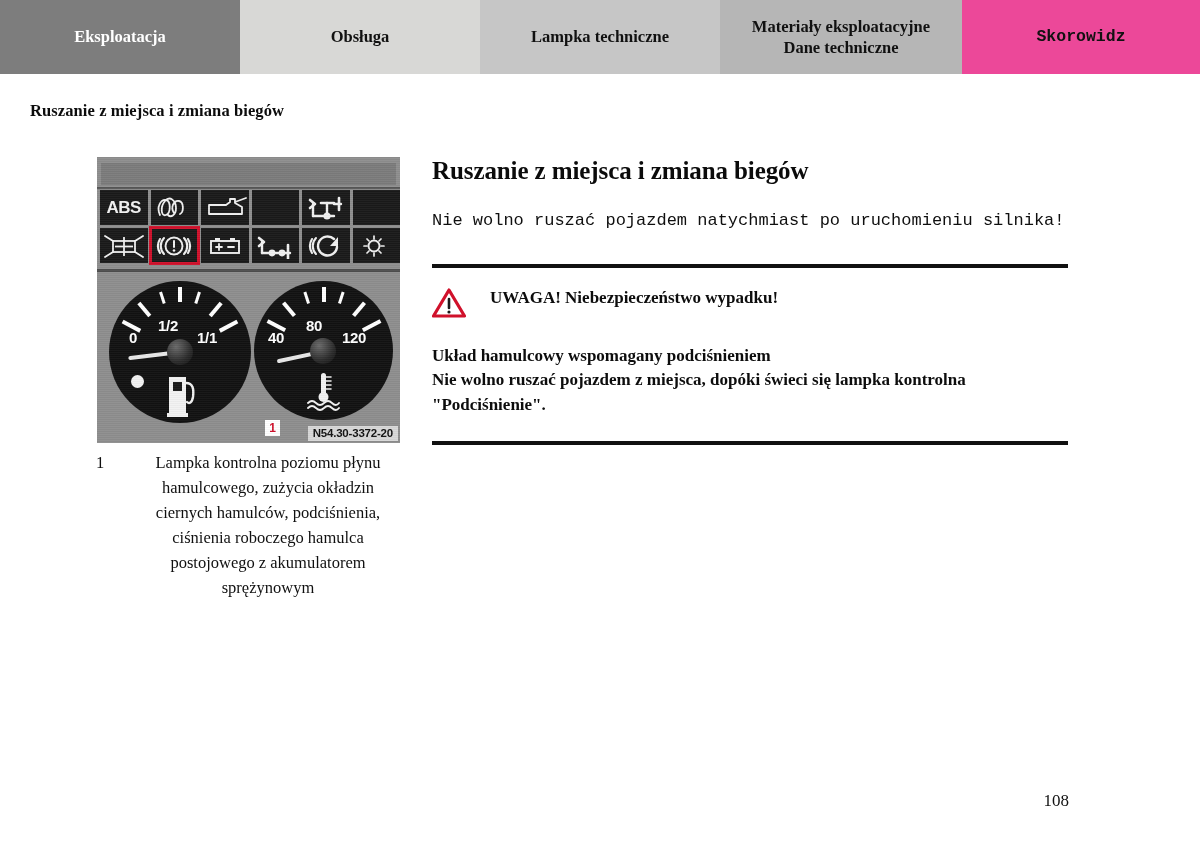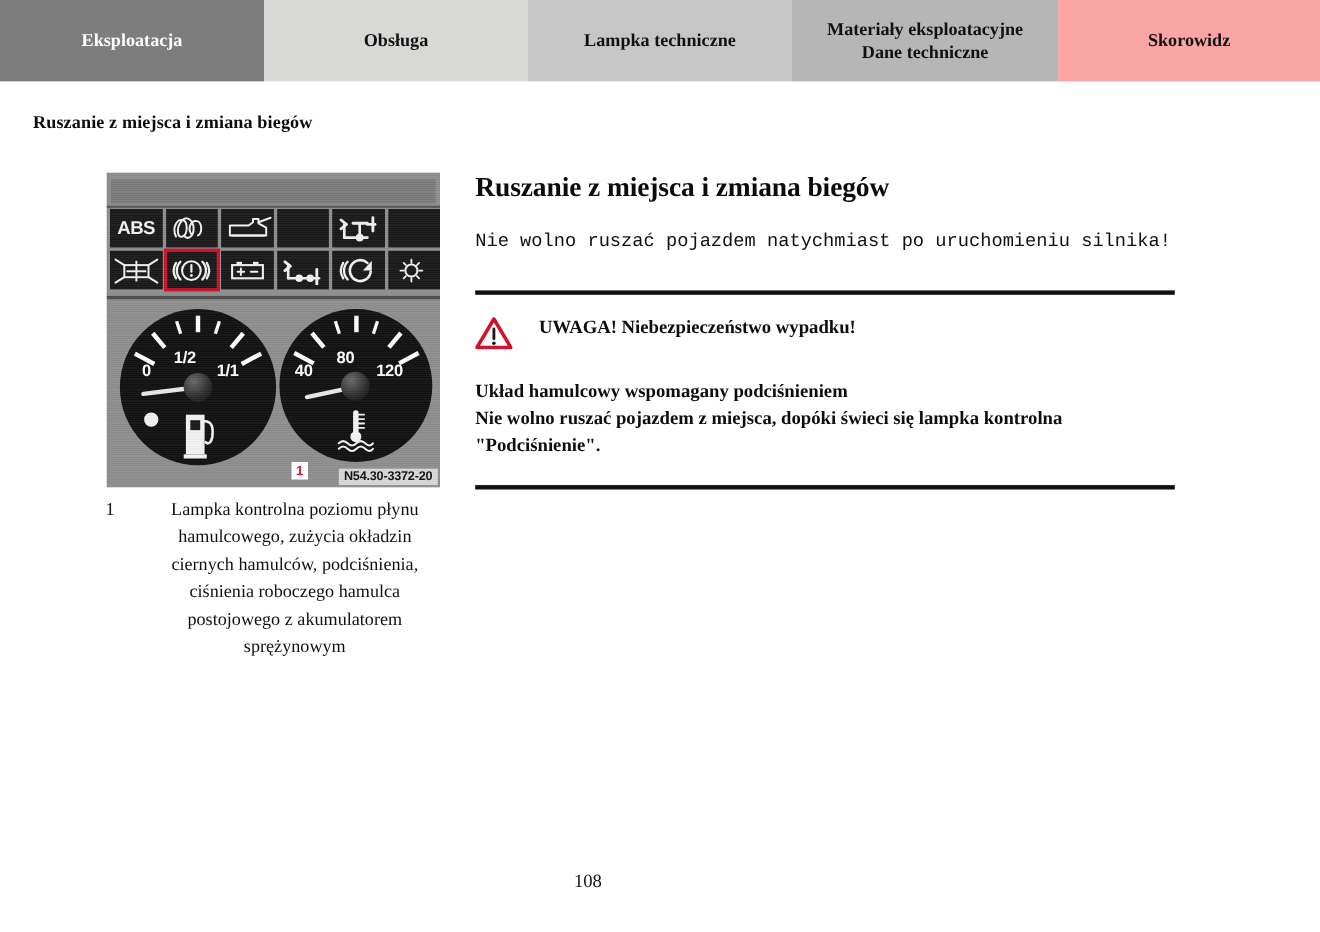--- a/index.html
+++ b/index.html
@@ -274,21 +274,21 @@
     margin: 0 0 24px 0;
     white-space: pre-line;
   }
 
   
   .page-number {
     position: absolute;
     left: 0;
     top: 791px;
     width: 1069px;
-    text-align: center;
+    text-align: right;
     font-family: "Liberation Serif", serif;
     font-size: 17px;
     color: #111111;
   }
 </style>
 </head>
 <body>
 
 <div class="tabbar">
   <div class="tab active" style="width: 240px; background: rgb(125, 125, 125);">
@@ -297,21 +297,21 @@
   <div class="tab" style="width: 240px; background: rgb(216, 216, 214);">
     <span class="tab-line">Obsługa</span>
   </div>
   <div class="tab" style="width: 240px; background: rgb(198, 198, 198);">
     <span class="tab-line">Lampka techniczne</span>
   </div>
   <div class="tab" style="width: 242px; background: rgb(182, 182, 182);">
     <span class="tab-line">Materiały eksploatacyjne</span>
     <span class="tab-line">Dane techniczne</span>
   </div>
-  <div class="tab" style="width: 238px; background: #fca5a5;">
+  <div class="tab" style="width: 238px; background: #ec4899; font-family: Liberation Mono, monospace;">
     <span class="tab-line">Skorowidz</span>
   </div>
 </div>
 
 <div class="page-heading">Ruszanie z miejsca i zmiana biegów</div>
 
 <div class="figure">
   <div class="figure-img">
 
     <div class="panel-top-strip"></div>

